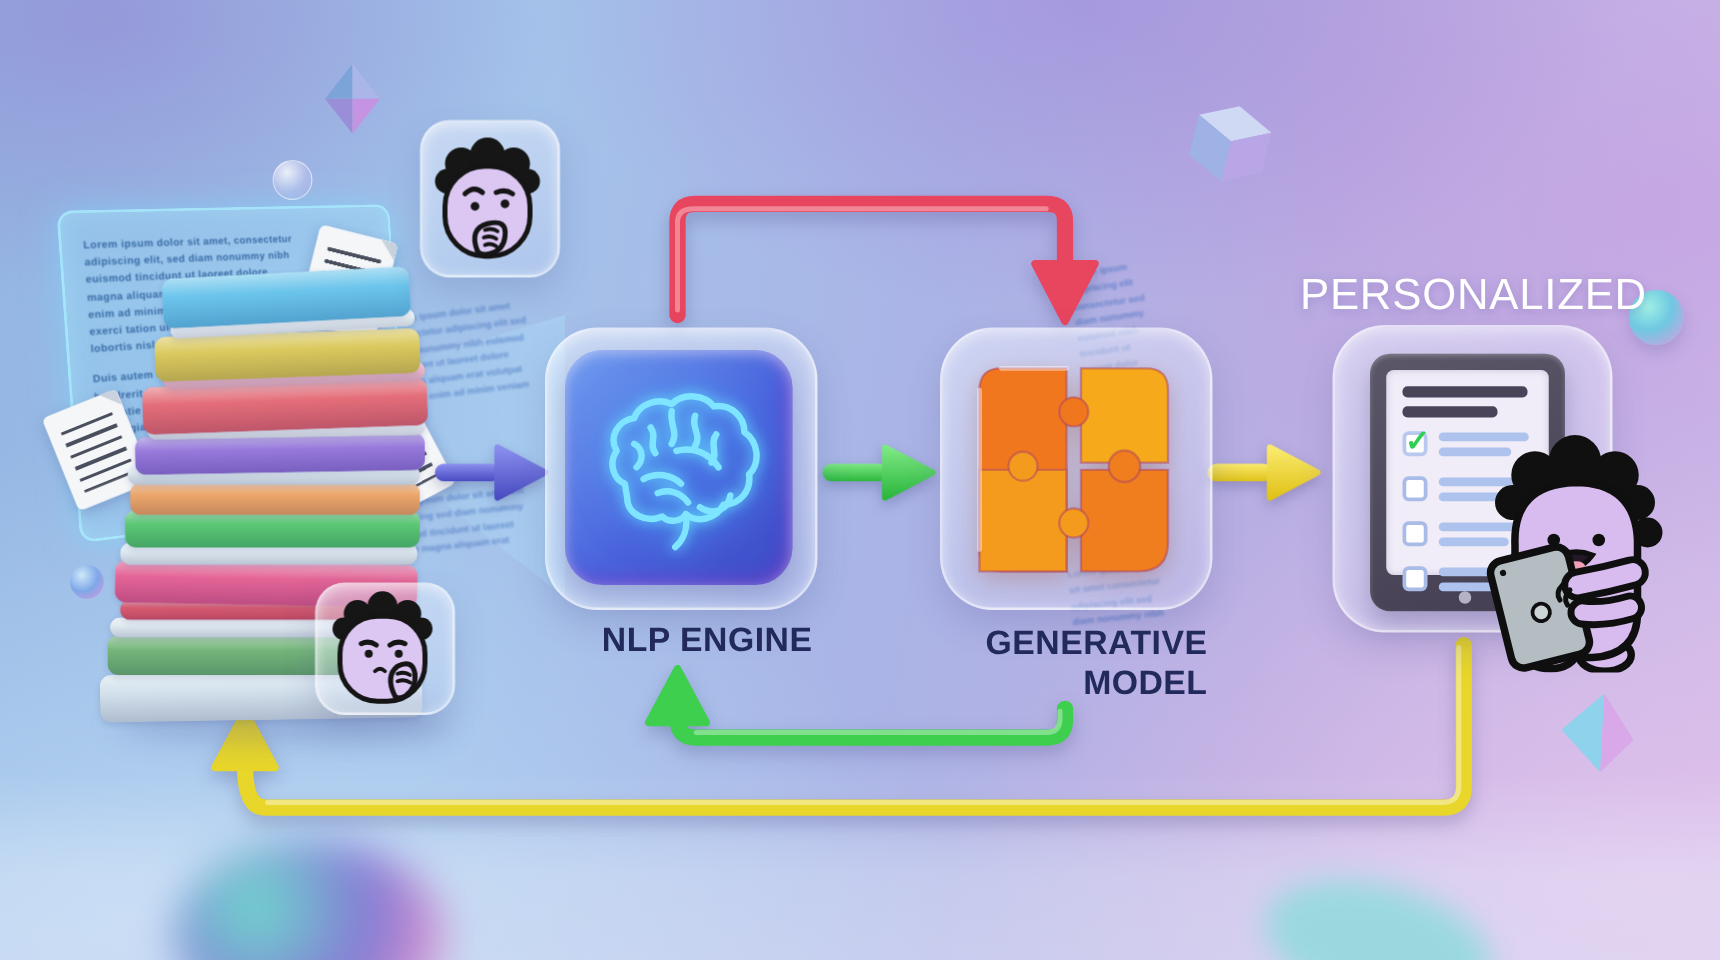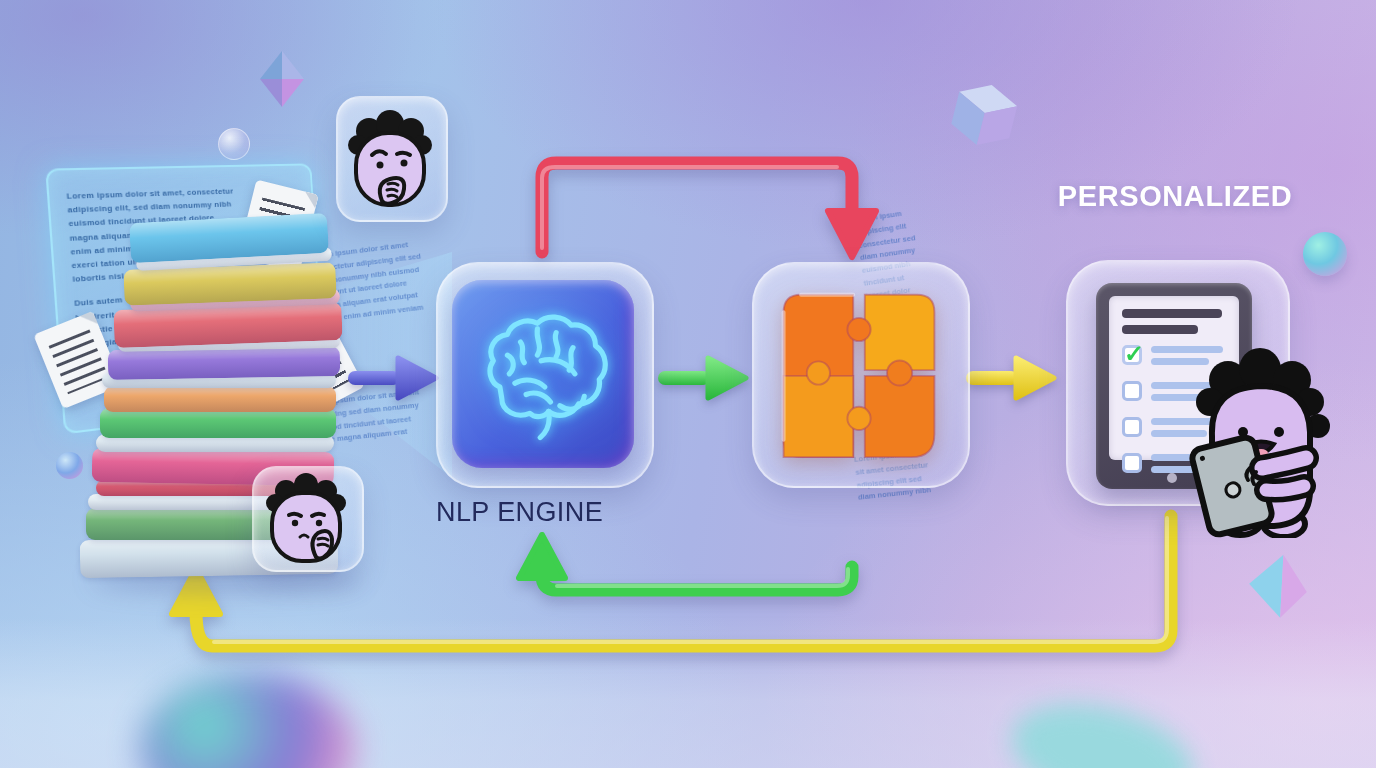--- a/index.html
+++ b/index.html
@@ -34,22 +34,22 @@
   .doc{width:64px;height:80px;background:#f4f6f8;border-radius:5px;box-shadow:0 4px 10px rgba(60,70,130,.25);overflow:hidden;}
   .doc:before{content:"";position:absolute;right:0;top:0;border-style:solid;border-width:0 14px 14px 0;border-color:#f4f6f8 #c9d2dd;}
   .doc-lines{position:absolute;left:10px;top:16px;right:10px;bottom:12px;
     background:repeating-linear-gradient(180deg,#4a4f5e 0 3px,transparent 3px 10px);}
   
   .book{position:absolute;border-radius:9px;
     background-image:linear-gradient(180deg,rgba(255,255,255,.5),rgba(255,255,255,.08) 38%,rgba(25,30,85,.18) 100%);
     box-shadow:0 2px 5px rgba(50,60,130,.16);}
   .stack-shadow{left:92px;top:566px;width:268px;height:26px;border-radius:50%;background:rgba(70,80,150,.28);filter:blur(12px);}
   
-  .node-label{font-weight:400;color:#222a5c;font-size:27px;letter-spacing:.4px;text-align:left;line-height:1.2;}
-  .quiz-label{font-weight:700;color:#ffffff;font-size:29px;letter-spacing:.6px;text-align:center;line-height:1.15;text-shadow:0 2px 8px rgba(90,80,160,.35);}
+  .node-label{font-weight:700;color:#222a5c;font-size:27px;letter-spacing:.4px;text-align:right;line-height:1.2;}
+  .quiz-label{font-weight:400;color:#ffffff;font-size:35px;letter-spacing:.6px;text-align:center;line-height:1.15;text-shadow:0 2px 8px rgba(90,80,160,.35);margin-top:36px;}
   
   .nlp-inner{left:452px;top:280px;width:182px;height:188px;border-radius:30px;
     background:linear-gradient(135deg,#6f9df0 0%,#4a63dd 55%,#3c49c4 100%);
     box-shadow:inset 0 3px 10px rgba(255,255,255,.45), inset -6px -6px 14px rgba(130,60,200,.45), 0 8px 18px rgba(60,60,140,.25);}
   .brain-svg{filter:drop-shadow(0 0 5px rgba(100,225,255,.95)) drop-shadow(0 0 14px rgba(70,190,255,.6));}
   
   .tablet{left:1096px;top:283px;width:156px;height:206px;border-radius:16px;background:linear-gradient(160deg,#5b5668,#443e52);
     box-shadow:0 10px 20px rgba(60,55,110,.3), inset 0 2px 4px rgba(255,255,255,.25);}
   .t-screen{position:absolute;left:13px;top:13px;width:130px;height:164px;border-radius:6px;background:#f0ecf8;box-shadow:inset 0 0 6px rgba(90,80,130,.25);padding:13px 0 0 13px;box-sizing:border-box;}
   .q-title{height:9px;border-radius:4px;background:#4a4458;margin-bottom:7px;}
@@ -246,20 +246,22 @@
       <path d="M12,96 H84 V180 H12 Z" fill="#f49b1d" transform="translate(0,0)"></path>
       <path d="M96,96 H168 V156 Q168,180 144,180 H96 Z" fill="#f07d1e"></path>
       <circle cx="90" cy="48" r="12" fill="#f1771f"></circle>
       <circle cx="132" cy="93" r="13" fill="#f07d1e"></circle>
       <circle cx="90" cy="140" r="12" fill="#f49b1d"></circle>
       <circle cx="48" cy="93" r="12" fill="#f49b1d"></circle>
     </g>
     <path d="M30,12 H84 M12,30 V162" stroke="rgba(255,255,255,.45)" stroke-width="4" fill="none" stroke-linecap="round"></path>
   </svg>
   <div class="abs node-label" style="left:752px;top:498px;width:214px;">
+    <div>GENERATIVE</div>
+    <div>MODEL</div>
   </div>
 
   <div class="abs quiz-label" style="left:1040px;top:180px;width:270px;">
     <div>PERSONALIZED</div>
   </div>
   <div class="abs glass big" style="left:1066px;top:260px;width:220px;height:242px;"></div>
   <div class="abs tablet">
     <div class="t-screen">
       <div>
           <div class="q-title" style="width: 100px;"></div>

